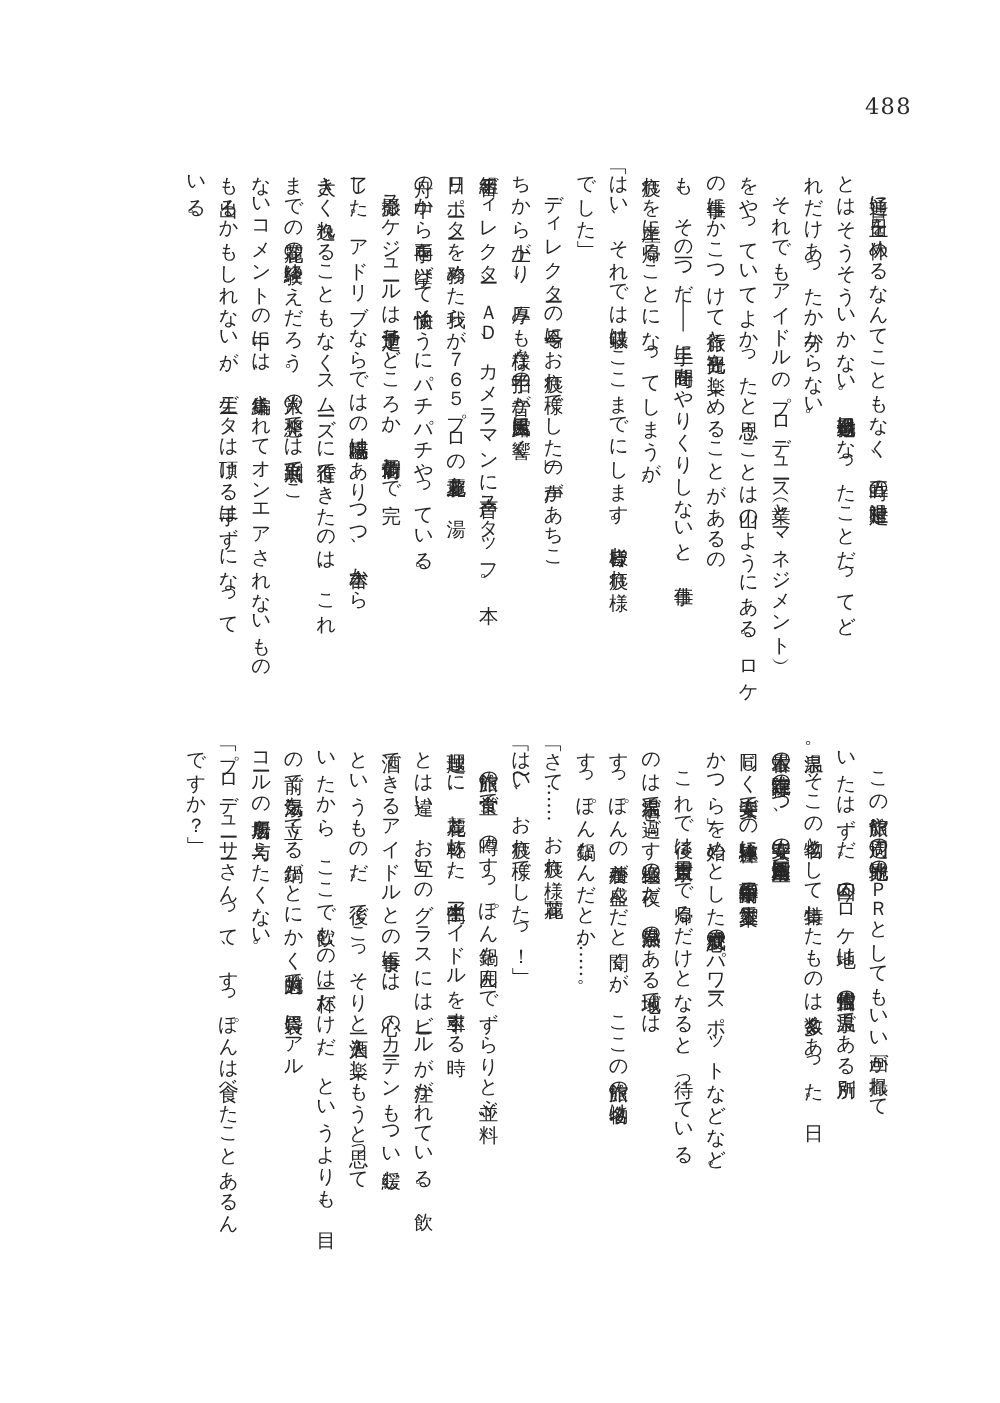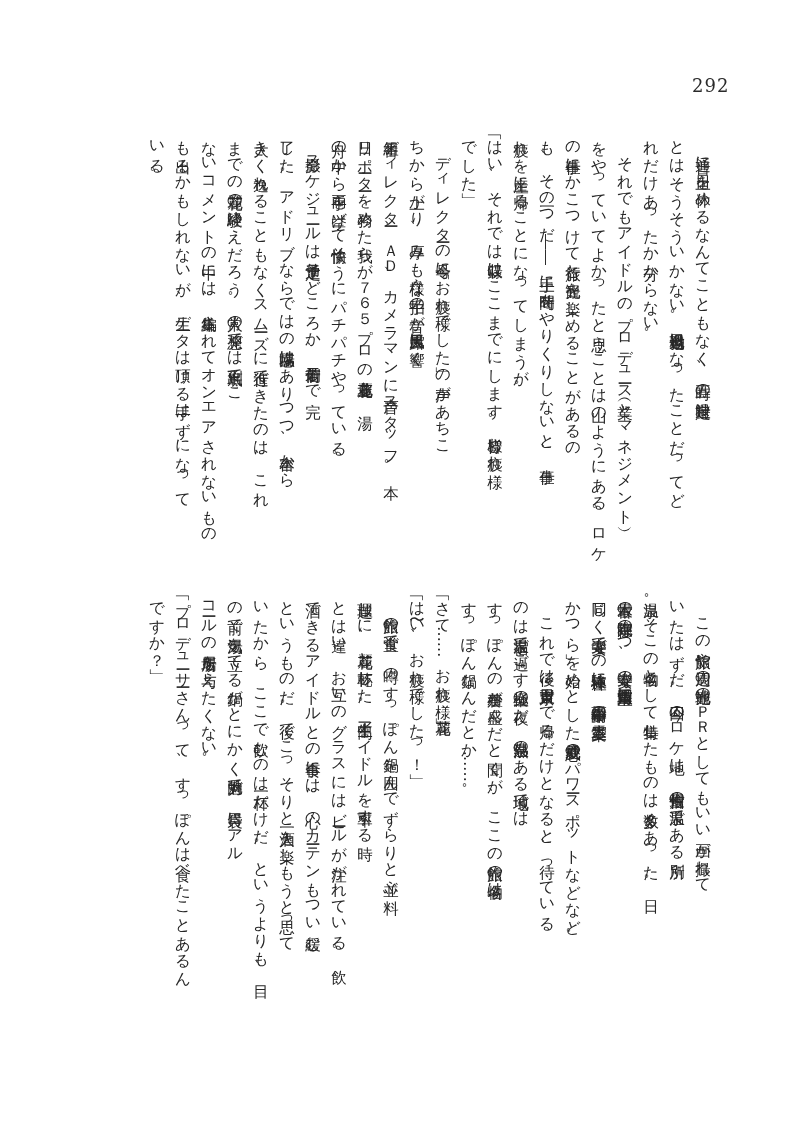--- a/index.html
+++ b/index.html
@@ -35,21 +35,21 @@
   .block-lower { top: 591px; }
   .tline {
     display: block;
     white-space: nowrap; 
   }
 </style>
 </head>
 <body>
 
 <div class="page">
-  <div class="page-number">292</div>
+  <div class="page-number">488</div>
 
   <div class="vblock block-upper">
       <div class="tline">　普通に土日を休めるなんてこともなく、五時の定時退社</div>
       <div class="tline">とはそうそういかない。週七日勤務になったことだってど</div>
       <div class="tline">れだけあったか分からない。</div>
       <div class="tline">　それでもアイドルのプロデュース業（とマネジメント）</div>
       <div class="tline">をやっていてよかったと思うことは山のようにある。ロケ</div>
       <div class="tline">の仕事にかこつけて旅行と観光を楽しめることがあるの</div>
       <div class="tline">も、その一つだ――上手に時間をやりくりしないと、仕事</div>
       <div class="tline">疲れを土産に帰ることになってしまうが。</div>

